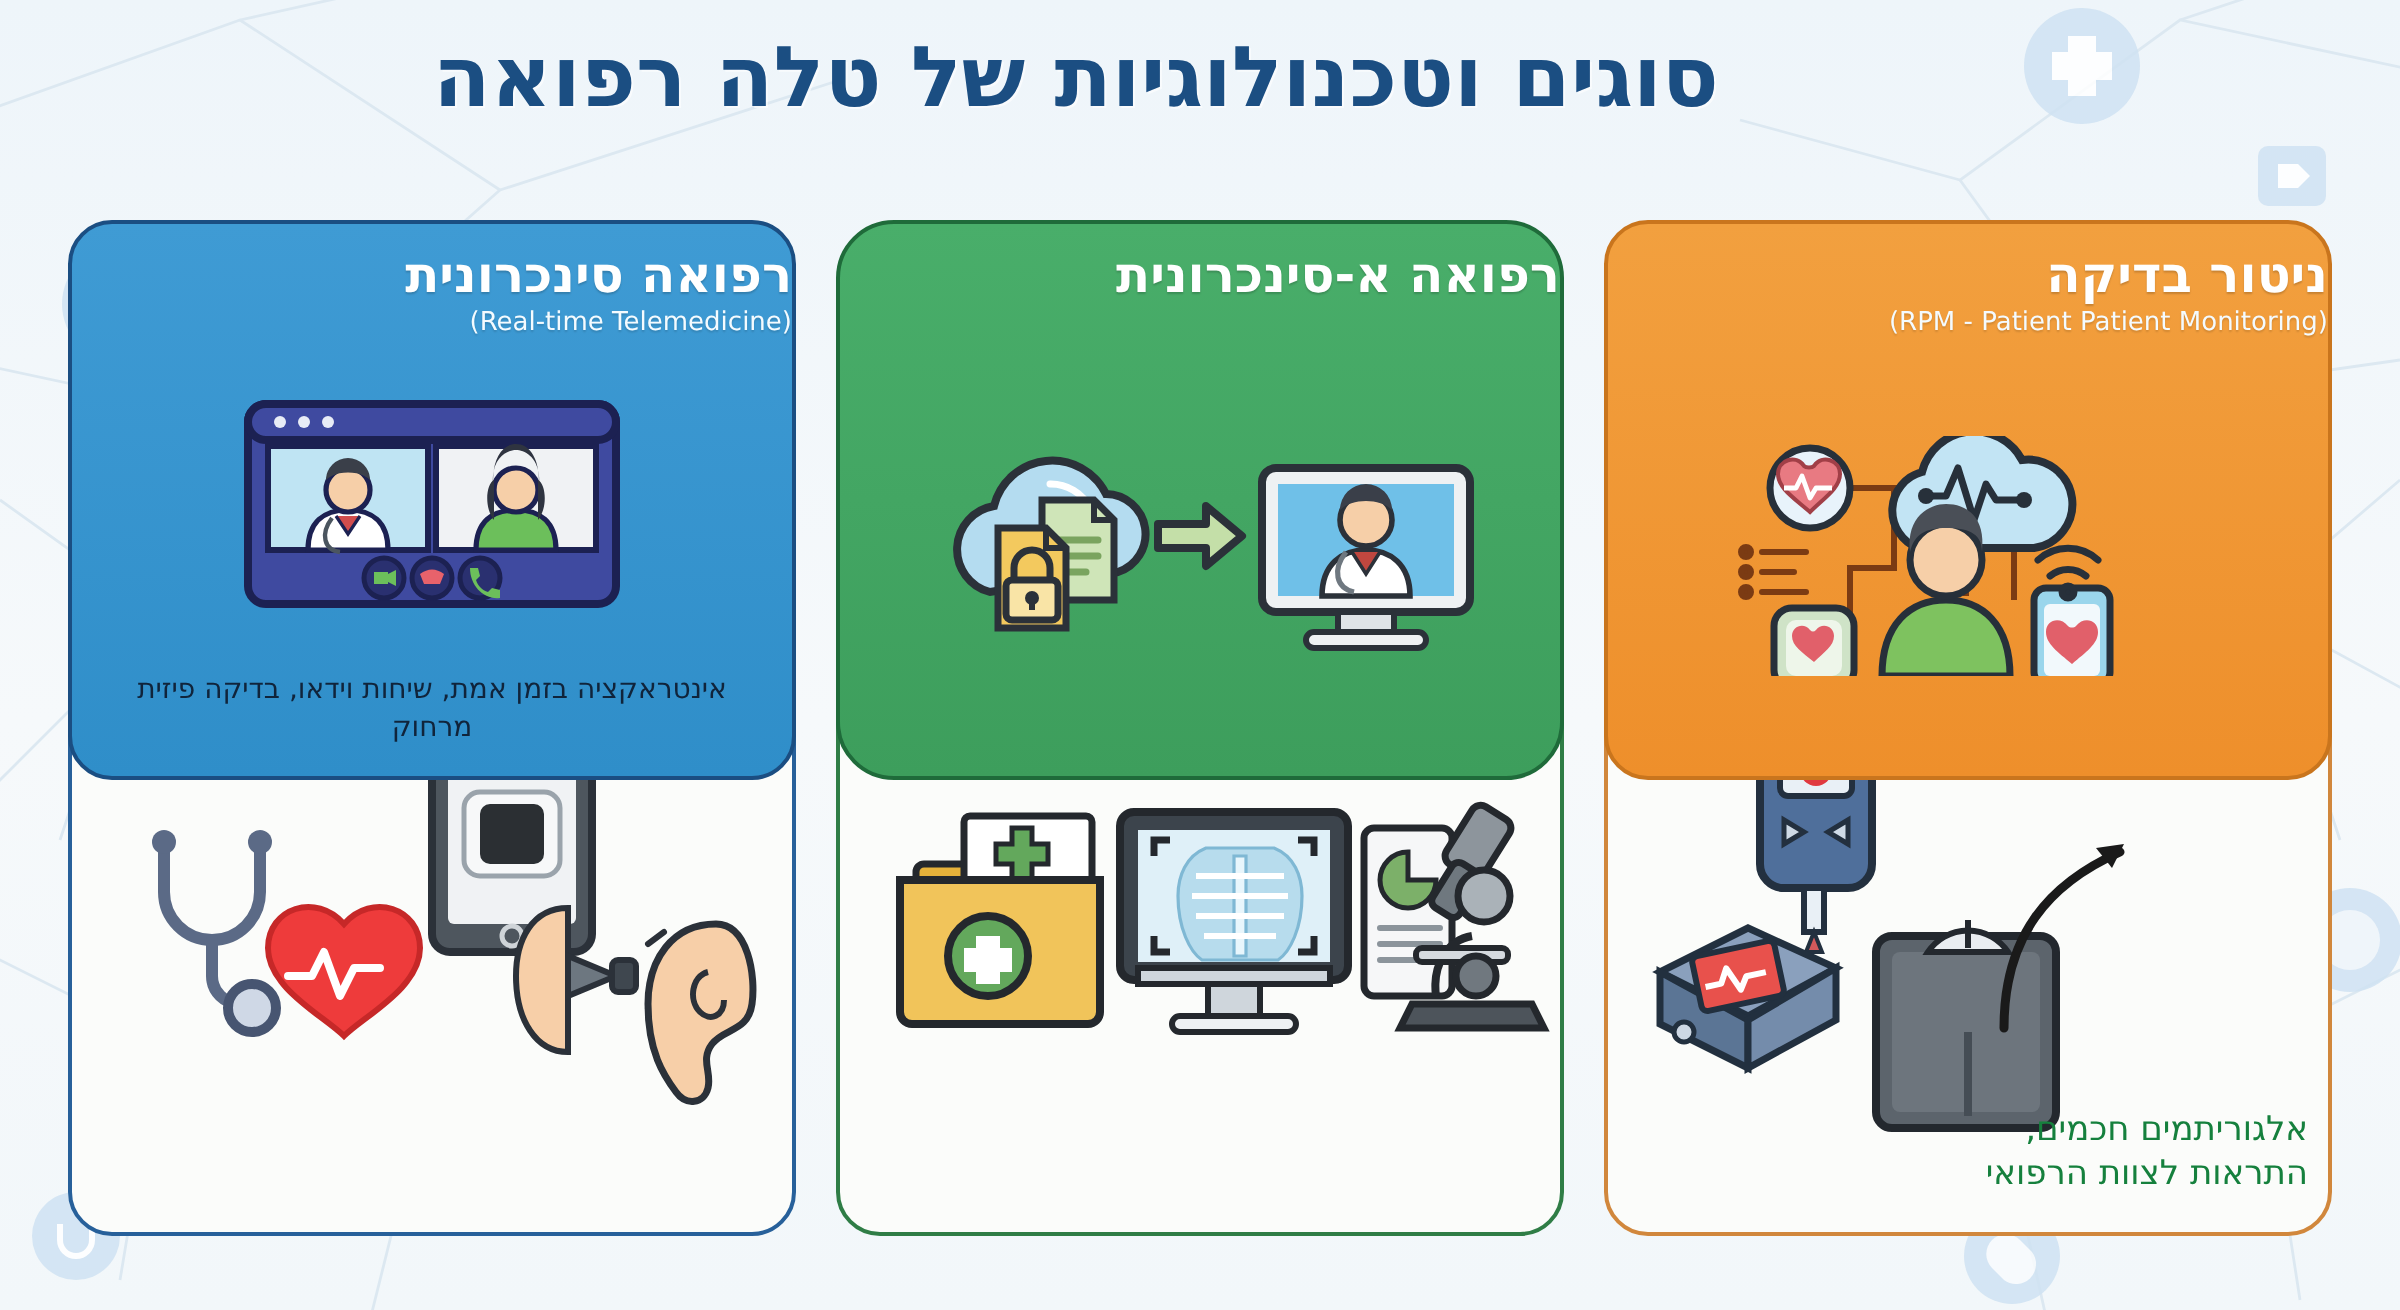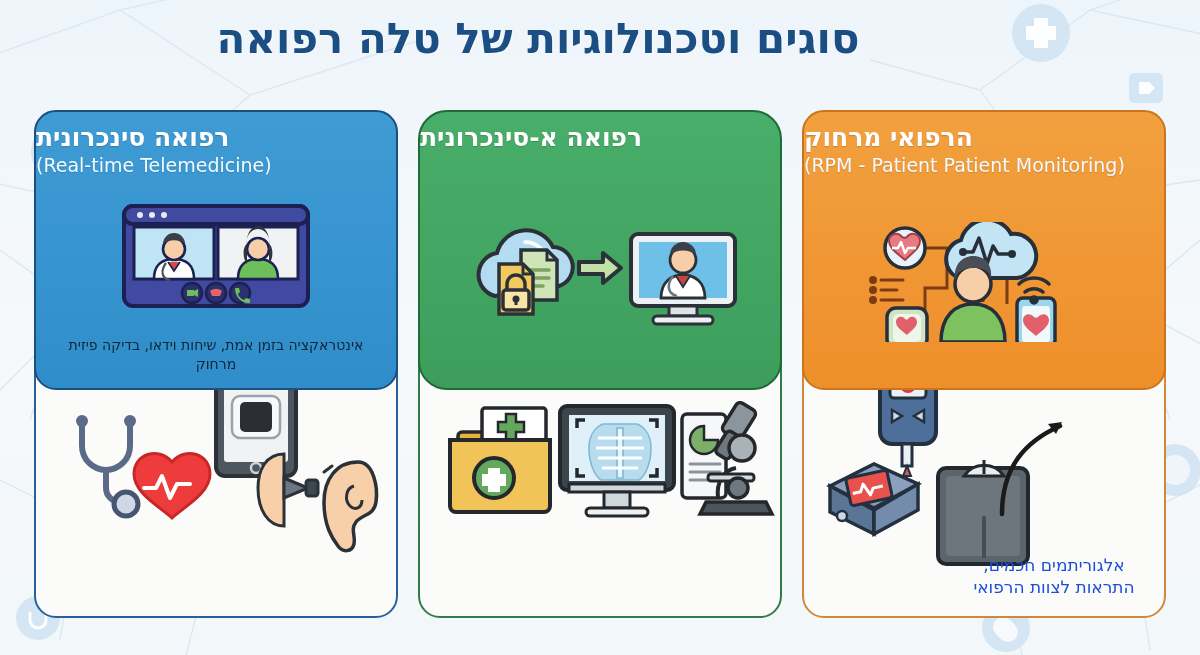--- a/index.html
+++ b/index.html
@@ -77,21 +77,21 @@
   .card-head {
     position: relative;
     z-index: 2;
     width: 364px;
     height: 280px;
     border-radius: 22px;
     border: 2px solid #1b4e82;
     background: linear-gradient(180deg, #3f9bd4 0%, #2f8ec9 100%);
     display: flex;
     flex-direction: column;
-    align-items: flex-start;
+    align-items: flex-end;
     padding-top: 12px;
     overflow: hidden;
   }
   .card.green .card-head {
     background: linear-gradient(180deg, #49ae6a 0%, #3d9e5c 100%);
     border-color: #1f6b3a;
     border-radius: 29px;
   }
   .card.orange .card-head {
     background: linear-gradient(180deg, #f2a03f 0%, #ee8f2b 100%);
@@ -102,21 +102,21 @@
     direction: rtl;
     font-size: 25px;
     font-weight: bold;
     color: #ffffff;
     line-height: 1.15;
     text-align: center;
     text-shadow: 0 1px 1px rgba(0,0,0,0.18);
   }
   .head-sub {
     direction: ltr;
-    font-size: 19px;
+    font-size: 13px;
     color: #f4fbff;
     text-align: center;
     margin-top: 1px;
     text-shadow: 0 1px 1px rgba(0,0,0,0.14);
   }
 
   .head-art {
     flex: 1;
     display: flex;
     align-items: center;
@@ -139,24 +139,24 @@
 
   .body-inner {
     position: relative;
     width: 100%;
     height: 100%;
   }
 
   .note {
     position: absolute;
     direction: rtl;
-    text-align: center;
+    text-align: right;
     font-size: 17px;
     line-height: 1.3;
-    color: #1d4ed8;
+    color: #15803d;
     font-weight: 500;
     z-index: 4;
   }
   .note.n1 { top: 14px; right: 14px; width: 170px; }
   .note.n2 { top: 12px; right: 10px; width: 190px; }
   .note.n3 { bottom: 18px; right: 10px; width: 200px; }
 
   .art-svg { display: block; }
   .body-art {
     position: absolute;
@@ -522,21 +522,21 @@
 
           <g>
             <path d="M198 298 c0 -46 22 -72 58 -88" fill="none" stroke="#1a1a1a" stroke-width="4.5" stroke-linecap="round"></path>
             <path d="M258 206 l-14 2 l8 10 z" fill="#1a1a1a"></path>
           </g>
         </svg>
         <div class="note n3">אלגוריתמים חכמים, התראות לצוות הרפואי</div>
       </div>
     </div>
     <div class="card-head">
-      <div class="head-title">הרפואי מרחוק</div>
+      <div class="head-title">ניטור בדיקה</div>
       <div class="head-sub">(RPM - Patient Patient Monitoring)</div>
       <div class="head-art">
         <svg class="art-svg" width="250" height="120" viewBox="0 0 250 120">
           <g stroke="#7b3b13" stroke-width="3" fill="none">
             <path d="M66 26 h22 v40 h-22 v44"></path>
             <path d="M148 54 v28 M124 66 v14"></path>
           </g>
           <g>
             <circle cx="46" cy="26" r="20" fill="#e8f3fb" stroke="#27303a" stroke-width="3.5"></circle>
             <path d="M46 38 c-8 -7 -16 -12 -16 -19 c0 -7 9 -10 13 -4 c1 1 4 1 5 0 c4 -6 13 -3 13 4 c0 7 -8 12 -15 19z" fill="#e87a82" stroke="#a13f47" stroke-width="2"></path>

